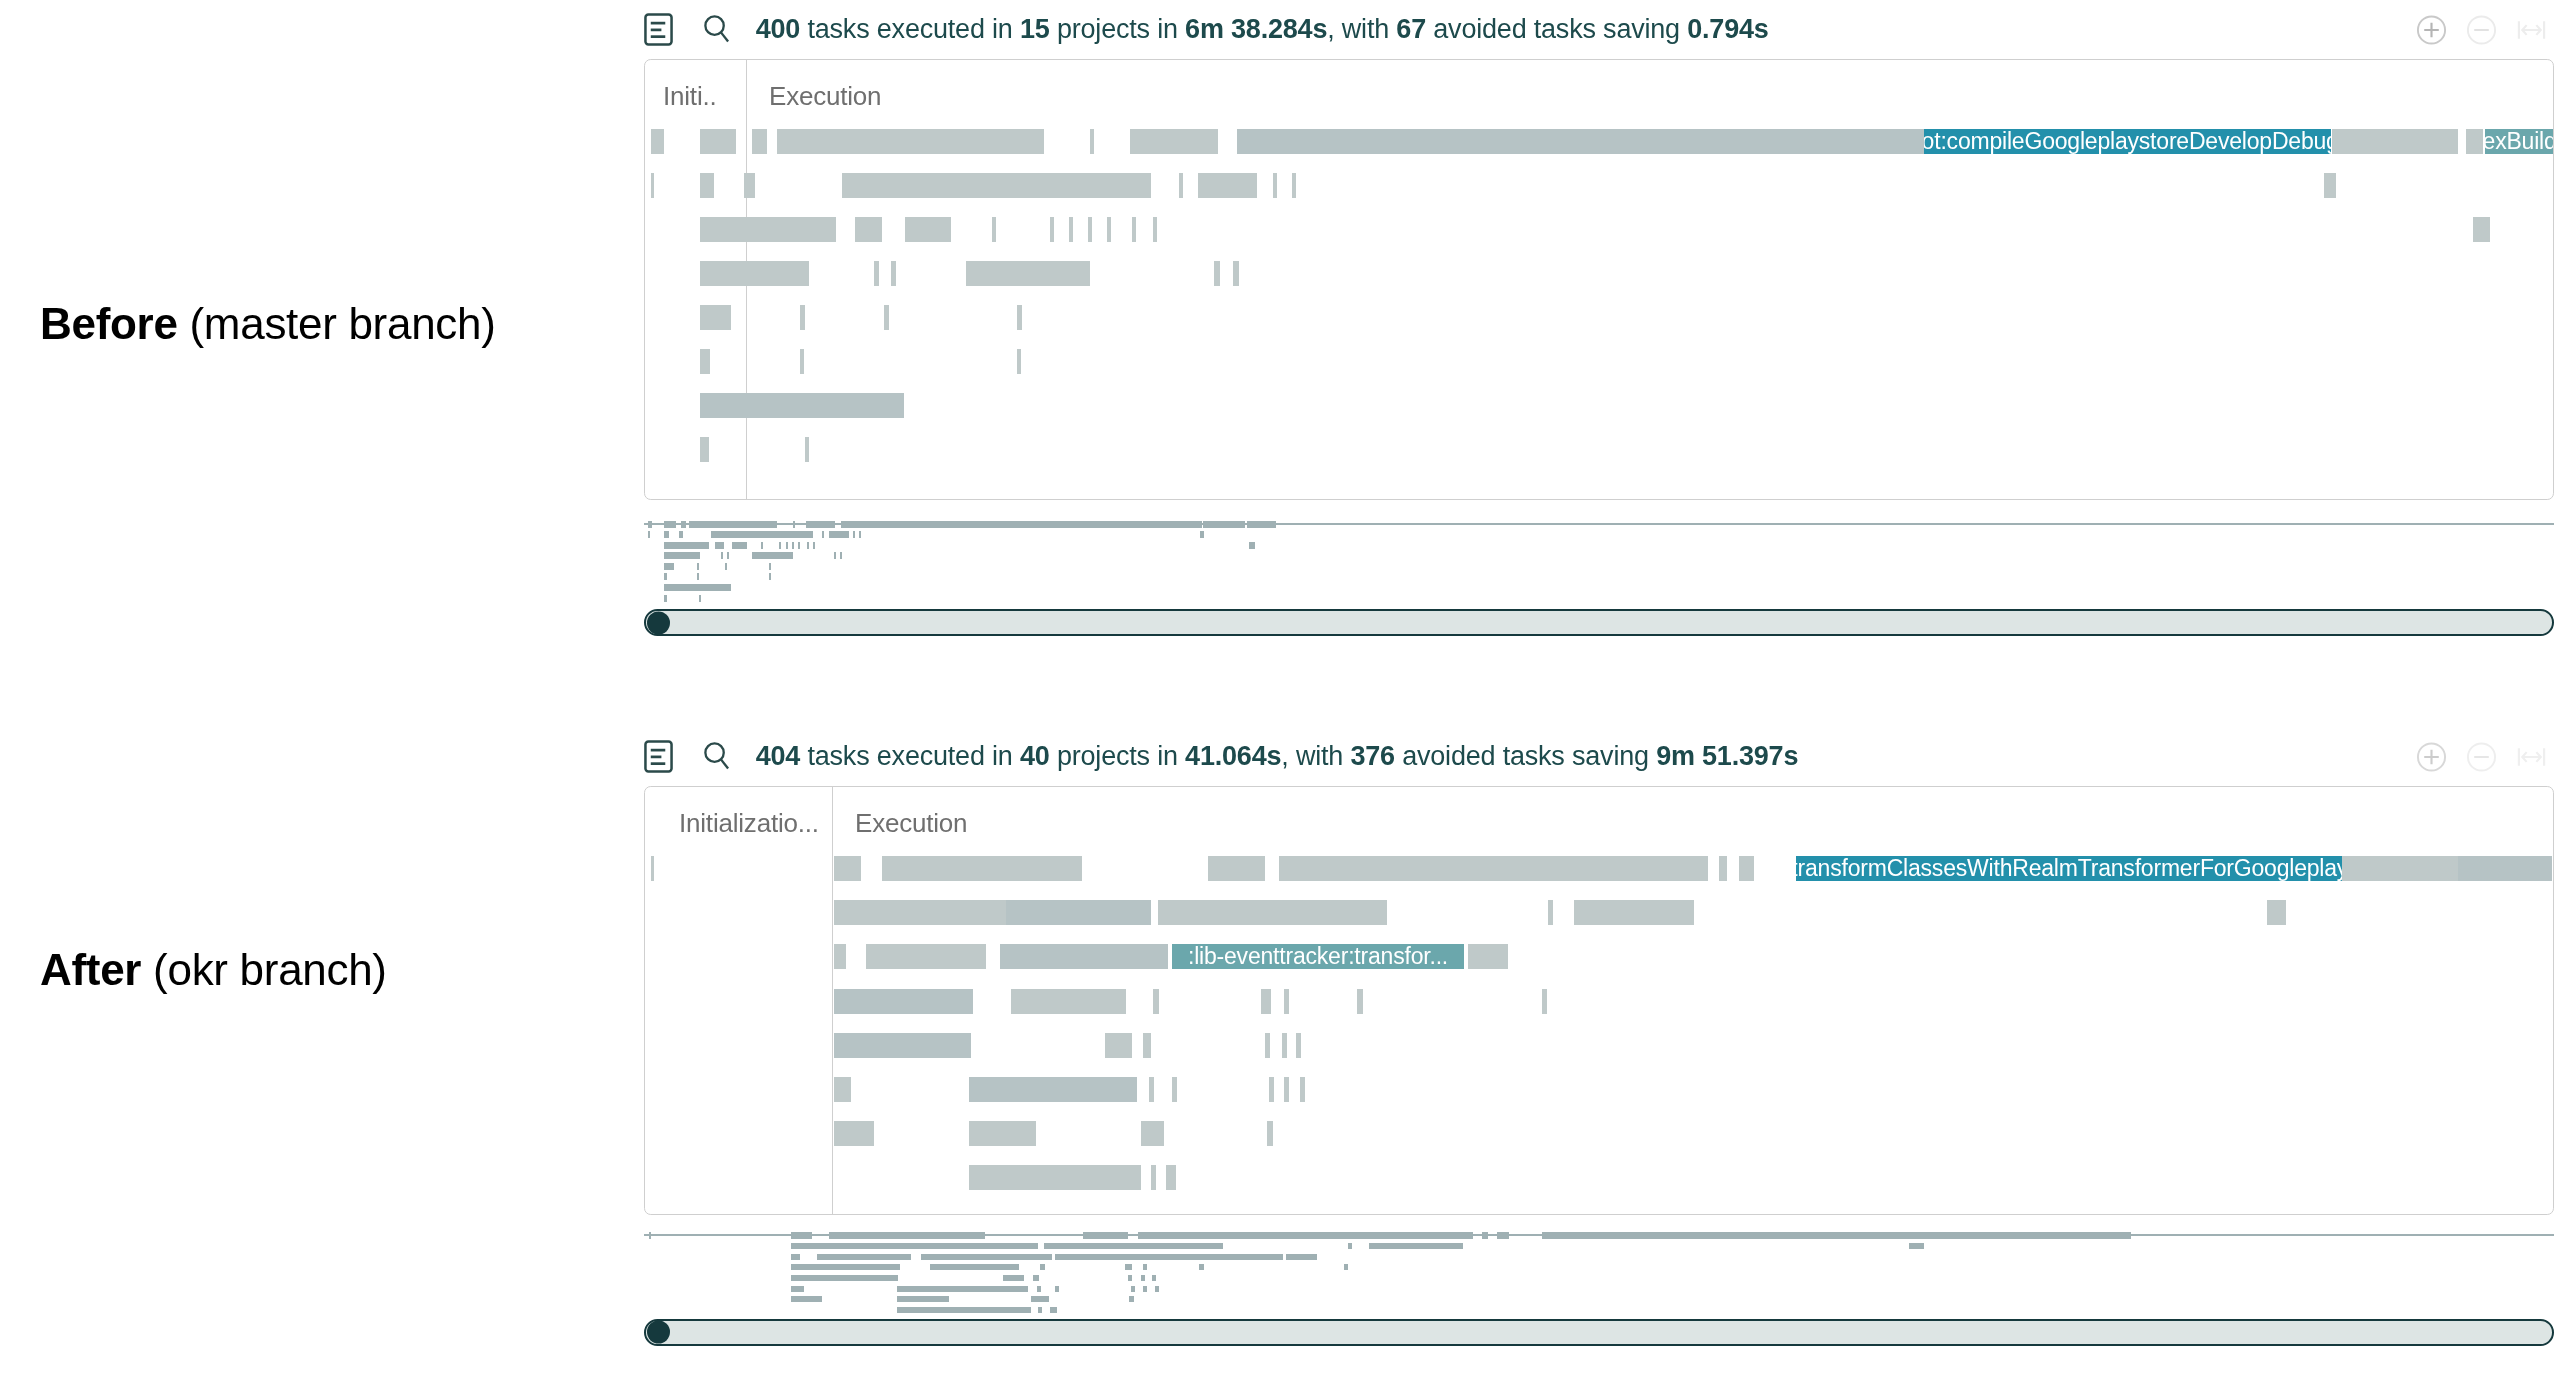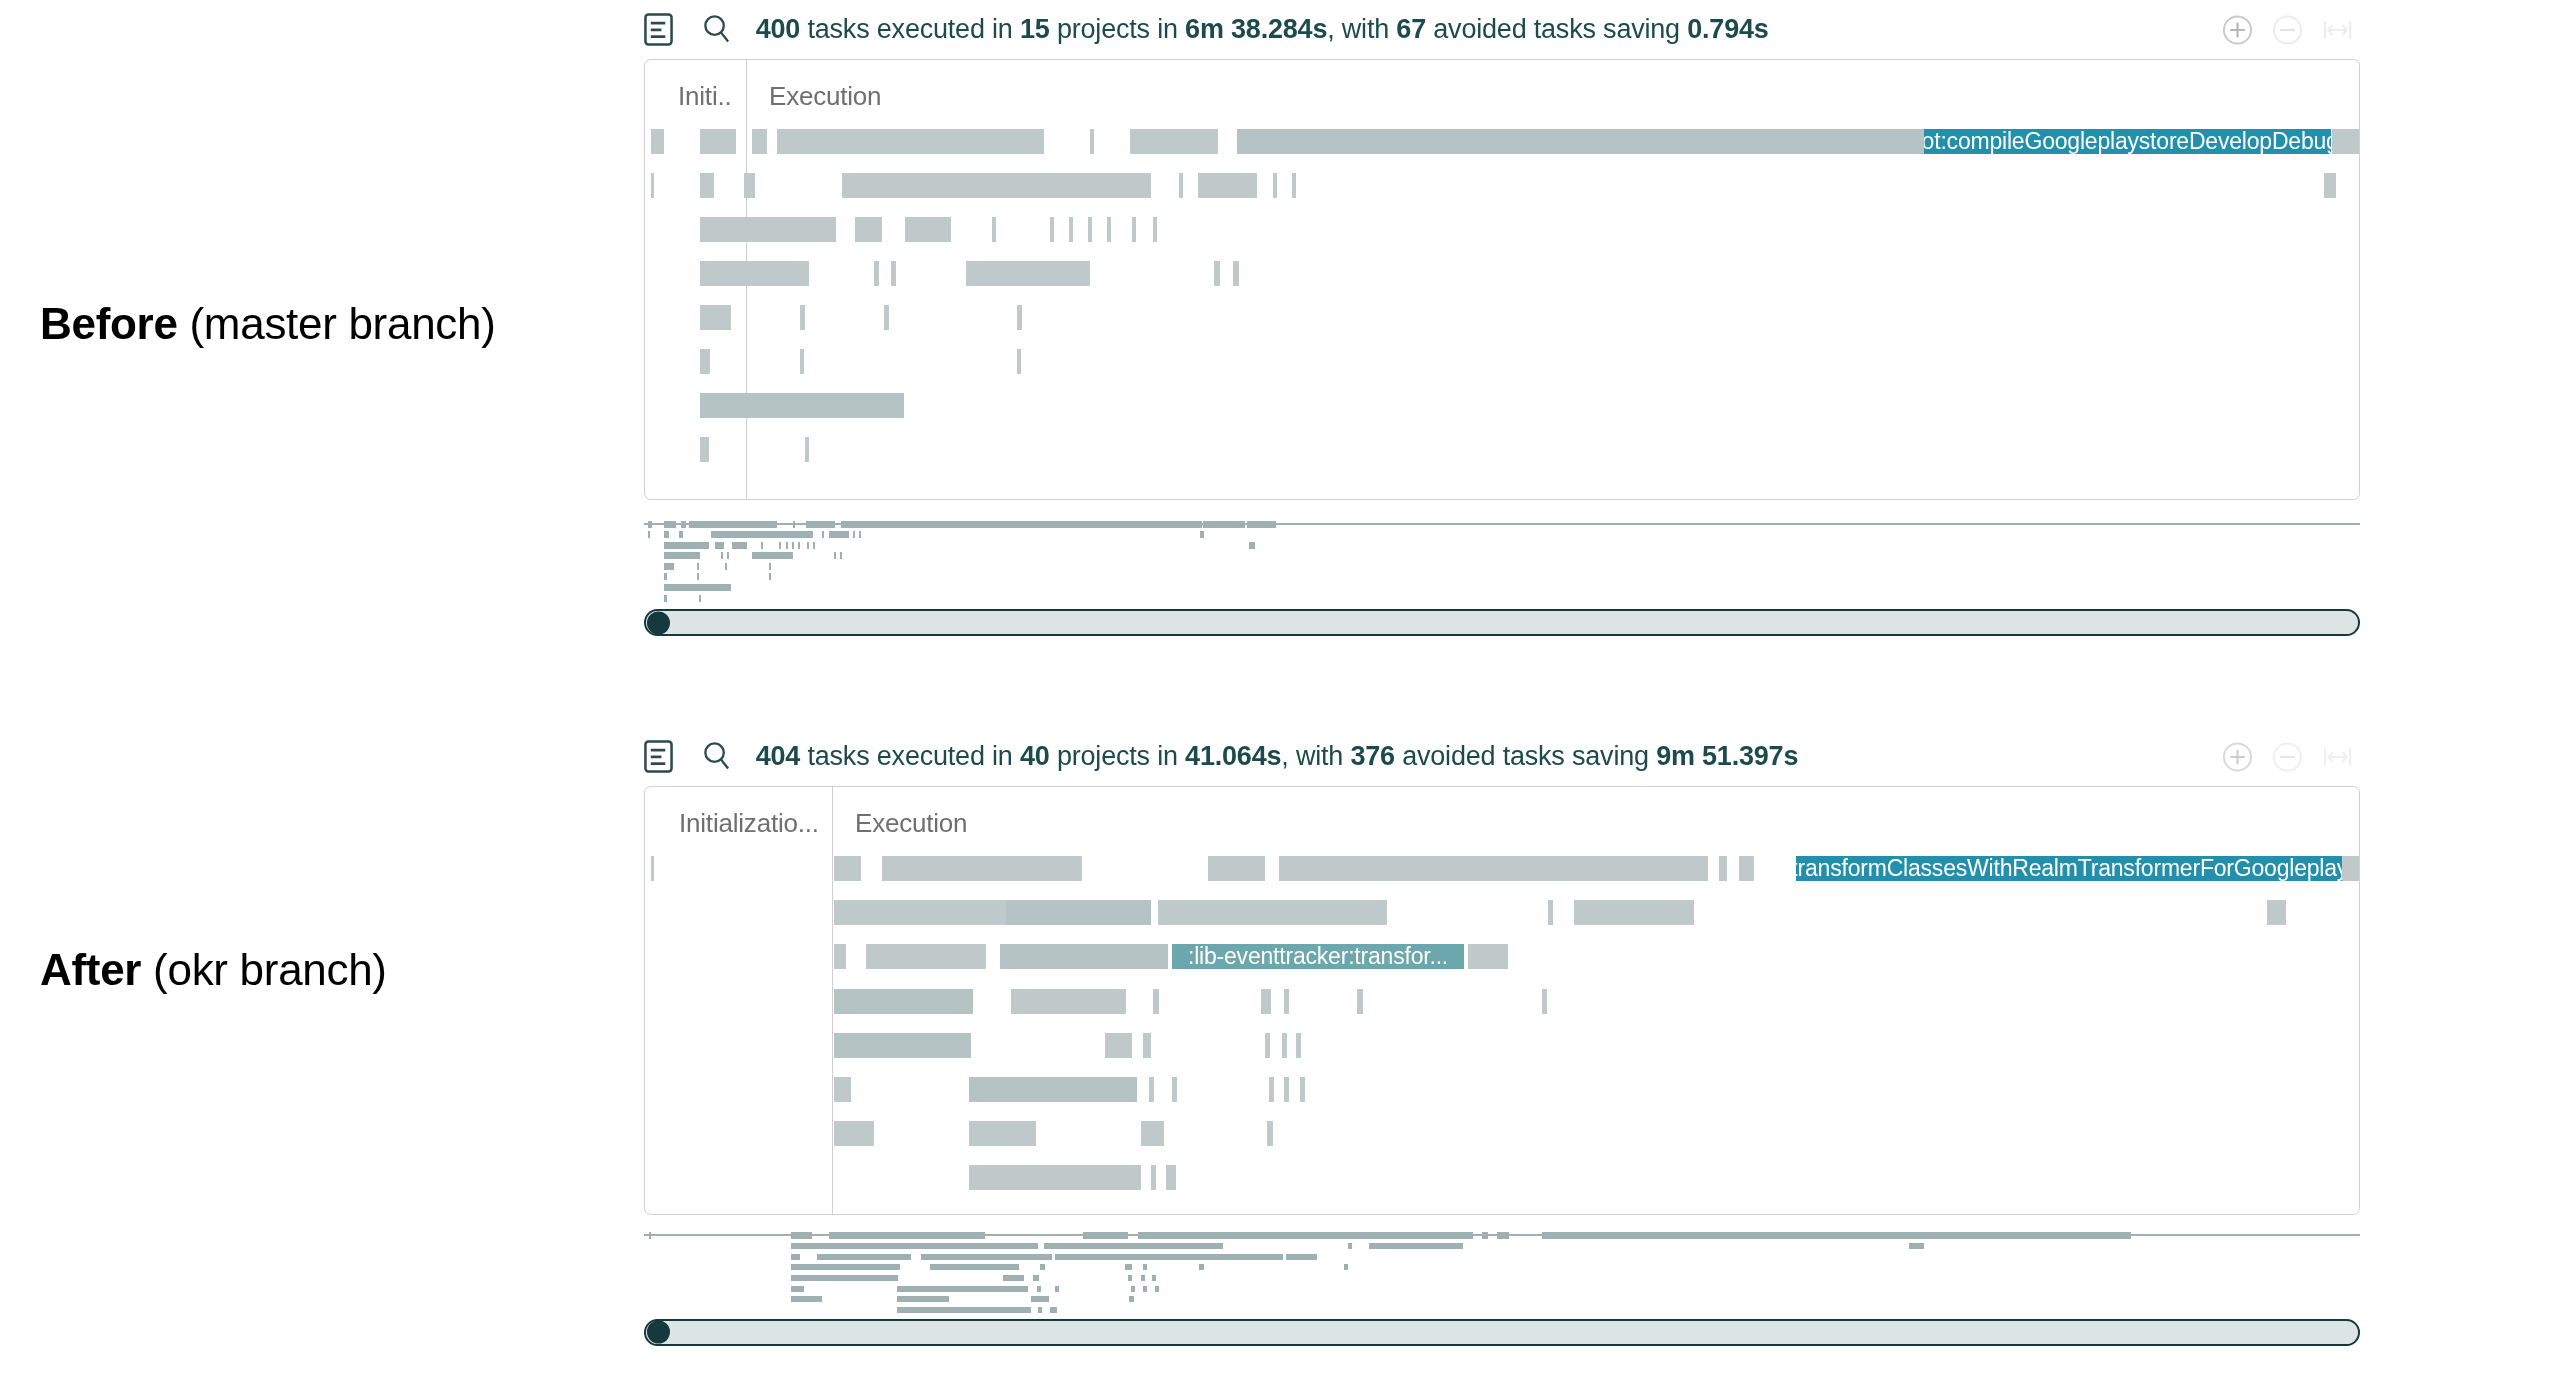--- a/index.html
+++ b/index.html
@@ -21,21 +21,21 @@
   .annot-title .n { font-weight: normal; }
   .annot-body {
     font-size: 36px; line-height: 1.22; font-weight: normal;
     letter-spacing: -0.2px;
   }
   #annot-before { top: 299px; }
   #annot-after  { top: 945px; }
   #annot-after-body { top: 1076px; width: 537px; }
 
   
-  .panel { position: absolute; left: 644px; width: 1716px; }
+  .panel { position: absolute; left: 644px; width: 1910px; }
   #panel-before { top: 0px; }
   #panel-after  { top: 727px; }
 
   
   .panel-head {
     position: relative; height: 59px; display: flex; align-items: center;
   }
   .head-icon { flex: none; margin-right: 7.7px; }
   .head-icon svg { display: block; }
   .head-icon.search-ic { margin-left: 21px; margin-right: 25px; }
@@ -155,21 +155,21 @@
             <line x1="8" y1="17" x2="26" y2="17" stroke="#ededed" stroke-width="2.2"></line>
             <polyline points="12,12 7.5,17 12,22" fill="none" stroke="#ededed" stroke-width="2.2"></polyline>
             <polyline points="22,12 26.5,17 22,22" fill="none" stroke="#ededed" stroke-width="2.2"></polyline>
           </svg>
         </span>
       </span>
     </div>
 
     <div class="tl-card" id="tl-before">
       <div class="tl-sep" id="sep-before" style="left: 101px;"></div>
-      <div class="tl-phase" id="ph-b-0" style="left: 18px; top: 21px; margin-left: 15px;">Initi..</div>
+      <div class="tl-phase" id="ph-b-0" style="left: 18px; top: 21px;">Initi..</div>
       <div class="tl-phase" id="ph-b-1" style="left: 124px; top: 21px;">Execution</div>
       <div class="tl-rows" id="rows-before" style="top: 69px;">
           <div class="tl-row" style="height: 25px; margin-bottom: 19px;">
             <div class="bar" style="left: 5.7px; width: 13.4px;"></div>
             <div class="bar" style="left: 55px; width: 36px;"></div>
             <div class="bar" style="left: 107px; width: 15.3px;"></div>
             <div class="bar" style="left: 132px; width: 267px;"></div>
             <div class="bar" style="left: 445px; width: 3.8px;"></div>
             <div class="bar" style="left: 485px; width: 88px;"></div>
             <div class="bar b2" style="left: 592px; width: 687px;"></div>

